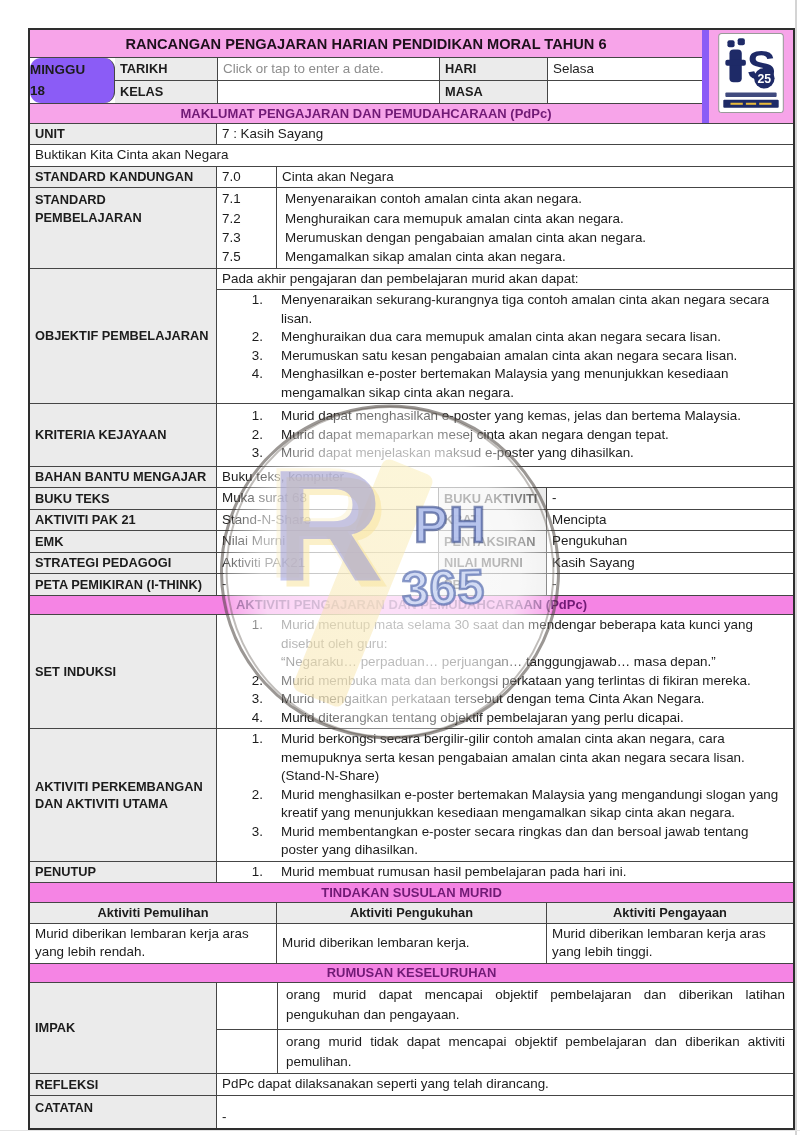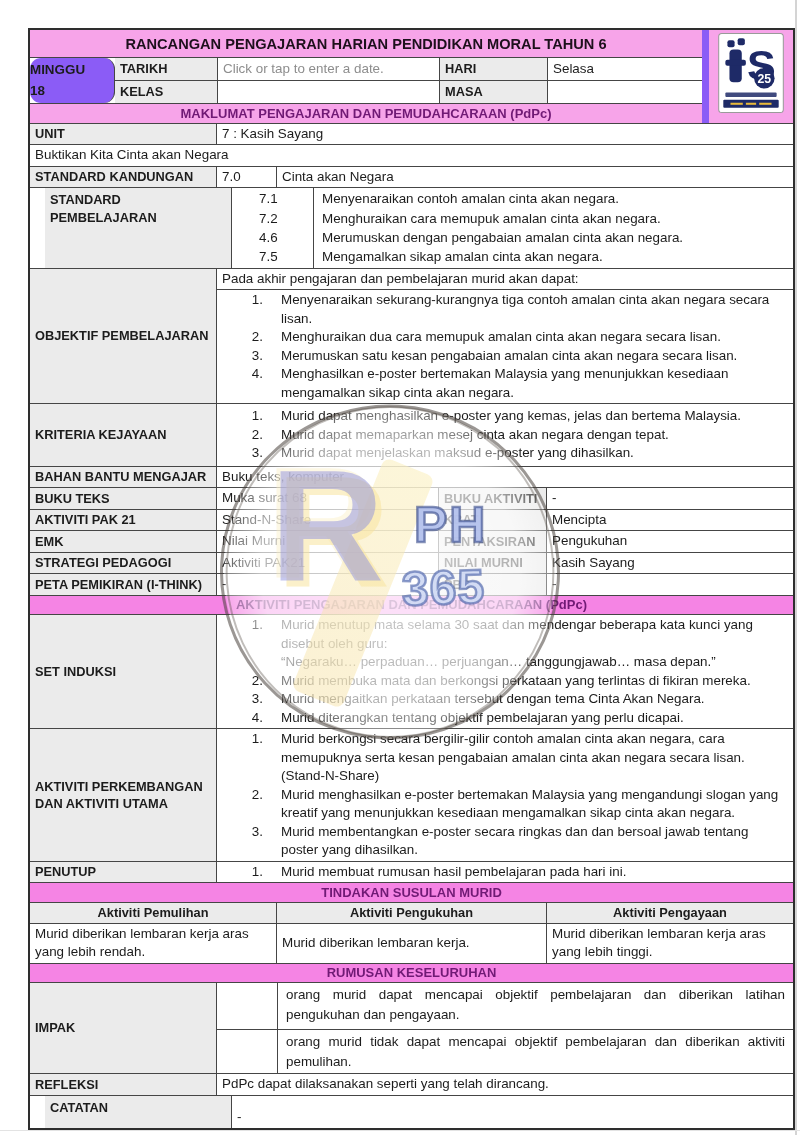--- a/index.html
+++ b/index.html
@@ -4,21 +4,21 @@
 <style>
   html,body{margin:0;padding:0;background:#ffffff;}
   .page{position:relative;width:800px;height:1135px;background:#fff;
         font-family:"Liberation Sans",sans-serif;color:#1c1c1c;overflow:hidden;}
   .doc{position:absolute;left:28px;top:28px;width:763px;border:2px solid #2e2e2e;background:#fff;}
   .row{display:flex;border-bottom:1px solid #454545;}
   .row.no-bb{border-bottom:none;}
   .cell{border-right:1px solid #454545;padding:1px 5px;box-sizing:border-box;font-size:13.4px;line-height:1.38;}
   .cell.last{border-right:none;}
   .lab{background:#ebebeb;font-weight:bold;font-size:12.8px;display:flex;align-items:center;}
-  .lab.top{align-items:flex-start;padding-top:3px;margin-left:15px;}
+  .lab.top{align-items:flex-start;padding-top:3px;}
   .w-label{width:187px;flex:0 0 187px;}
   .w-num{width:60px;flex:0 0 60px;}
   .w-val1{width:222px;flex:0 0 222px;}
   .w-lab2{width:108px;flex:0 0 108px;}
   .w-t1{width:247px;flex:0 0 247px;}
   .w-t2{width:270px;flex:0 0 270px;}
   .grow{flex:1 1 auto;min-width:0;}
   .banner{background:#f584e4;color:#701a75;font-weight:bold;text-align:center;
           font-size:13px;padding:1.5px 0;line-height:1.2;}
   .banner.soft{background:#f7a4e9;}
@@ -39,21 +39,21 @@
   .w-hlab{width:103px;flex:0 0 103px;}
   .placeholder{color:#8d8d8d;}
   .logo-cell{width:84px;flex:0 0 84px;background:#f7a4e9;display:flex;align-items:flex-start;justify-content:center;padding-top:3px;box-sizing:border-box;}
   
   .li{display:flex;}
   .li .n{flex:0 0 46px;text-align:right;font-size:13.4px;line-height:1.38;}
   .li .t{flex:1 1 auto;min-width:0;padding-left:18px;padding-right:6px;font-size:13.4px;line-height:1.38;}
   .quote{padding-left:64px;padding-right:6px;font-size:13.4px;line-height:1.38;}
   .listwrap{padding:1px 0;}
   
-  .splitcol{display:flex;flex:1 1 auto;min-width:0;margin-left:22px;}
+  .splitcol{display:flex;flex:1 1 auto;min-width:0;}
   .numcol{width:60px;flex:0 0 60px;border-right:1px solid #454545;padding:1px 5px;box-sizing:border-box;}
   .numcol div,.txtcol div{font-size:13.4px;line-height:1.45;}
   .txtcol{flex:1 1 auto;min-width:0;padding:1px 8px;box-sizing:border-box;}
   
   .stack{flex:1 1 auto;min-width:0;display:flex;flex-direction:column;}
   .stack .intro{padding:1px 5px;border-bottom:1px solid #454545;font-size:13.4px;line-height:1.38;}
   
   .impak-sub{display:flex;border-bottom:1px solid #454545;}
   .impak-sub.last{border-bottom:none;}
   .impak-num{width:60px;flex:0 0 60px;border-right:1px solid #454545;}
@@ -146,21 +146,21 @@
       <div class="cell w-num">7.0</div>
       <div class="cell grow last">Cinta akan Negara</div>
     </div>
 
     <div class="row">
       <div class="cell lab w-label top">STANDARD PEMBELAJARAN</div>
       <div class="splitcol">
         <div class="numcol">
           <div>7.1</div>
           <div>7.2</div>
-          <div>4.6</div>
+          <div>7.3</div>
           <div>7.5</div>
         </div>
         <div class="txtcol">
           <div>Menyenaraikan contoh amalan cinta akan negara.</div>
           <div>Menghuraikan cara memupuk amalan cinta akan negara.</div>
           <div>Merumuskan dengan pengabaian amalan  cinta akan negara.</div>
           <div>Mengamalkan sikap  amalan cinta akan negara.</div>
         </div>
       </div>
     </div>

